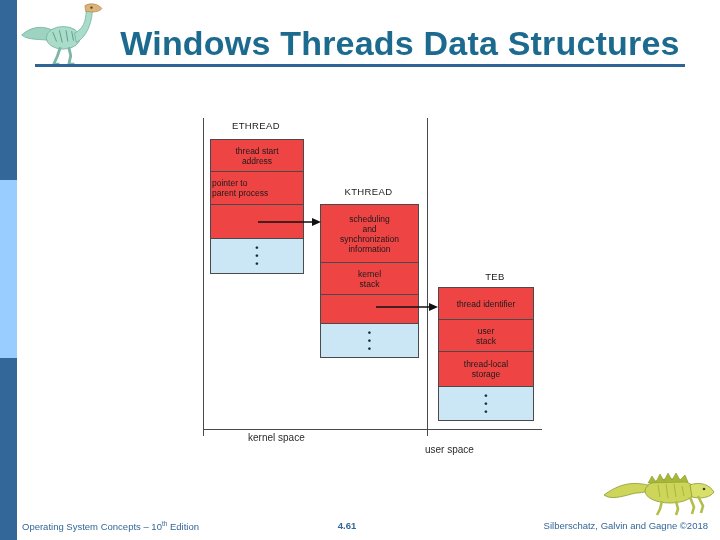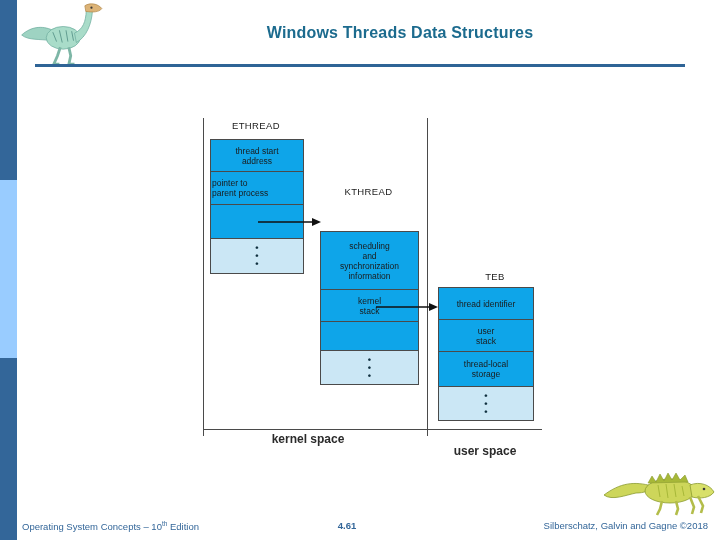--- a/index.html
+++ b/index.html
@@ -13,21 +13,21 @@
   
   .bar { position: absolute; left: 0; width: 17px; }
   .bar.seg1 { top: 0;   height: 180px; background: #336699; }
   .bar.seg2 { top: 180px; height: 178px; background: #99ccff; }
   .bar.seg3 { top: 358px; height: 182px; background: #336699; }
 
   
   .dino-top { position: absolute; left: 18px; top: 2px; width: 96px; height: 66px; }
   .title {
     position: absolute; left: 100px; top: 24px; width: 600px;
-    text-align: center; font-size: 16px; font-weight: bold;
+    text-align: center; font-size: 34px; font-weight: bold;
     color: #1c6b8e; letter-spacing: 0.2px; white-space: nowrap;
   }
   .title-underline {
     position: absolute; left: 35px; top: 64px; width: 650px; height: 3px;
     background: #2f6496;
   }
 
   
   .vline { position: absolute; width: 1px; background: #4a4a4a; }
   .vline.left-border { left: 203px; top: 118px; height: 318px; }
@@ -39,42 +39,42 @@
     position: absolute; text-align: center;
     font-size: 9.5px; color: #1b1b1b; letter-spacing: 0.4px;
   }
   .struct-label.ethread { left: 210px; top: 120px; width: 92px; }
   .struct-label.kthread { left: 320px; top: 186px; width: 97px; }
   .struct-label.teb     { left: 448px; top: 271px; width: 94px; }
 
   
   .struct-box { position: absolute; border: 1px solid #4a4a4a; background: #d2d2d2; }
   .struct-box.ethread { left: 210px; top: 139px; width: 92px; }
-  .struct-box.kthread { left: 320px; top: 204px; width: 97px; margin-top: 27px; }
+  .struct-box.kthread { left: 320px; top: 204px; width: 97px; }
   .struct-box.teb     { left: 438px; top: 287px; width: 94px; }
 
   .row {
     box-sizing: border-box;
     border-bottom: 1px solid #4a4a4a;
     display: flex; align-items: center; justify-content: center;
     text-align: center; font-size: 8.5px; line-height: 10px;
-    color: #1b1b1b; white-space: pre-line; background: #0ea5e9;
+    color: #1b1b1b; white-space: pre-line; background: #ef4444;
   }
   .row:last-child { border-bottom: none; }
   .row.left { justify-content: flex-start; text-align: left; padding-left: 1px; }
   .row.blue { background: #cbe7f5; }
   .row.dots { font-size: 9.5px; line-height: 8px; font-weight: bold; color: #10303f; }
 
   
   .arrows { position: absolute; left: 0; top: 0; width: 720px; height: 540px; pointer-events: none; }
 
   
   .space-label {
-    position: absolute; top: 432px; width: 120px; text-align: center;
-    font-size: 12px; color: #2b2b2b; font-weight: bold;
+    position: absolute; top: 432px; width: 120px; text-align: left;
+    font-size: 10px; color: #2b2b2b;
   }
   .space-label.kernel { left: 248px; }
   .space-label.user   { left: 425px; margin-top: 12px; }
 
   
   .footer-left {
     position: absolute; left: 22px; top: 520px;
     font-size: 9.5px; color: #336699;
   }
   .footer-left sup { font-size: 6.5px; }

